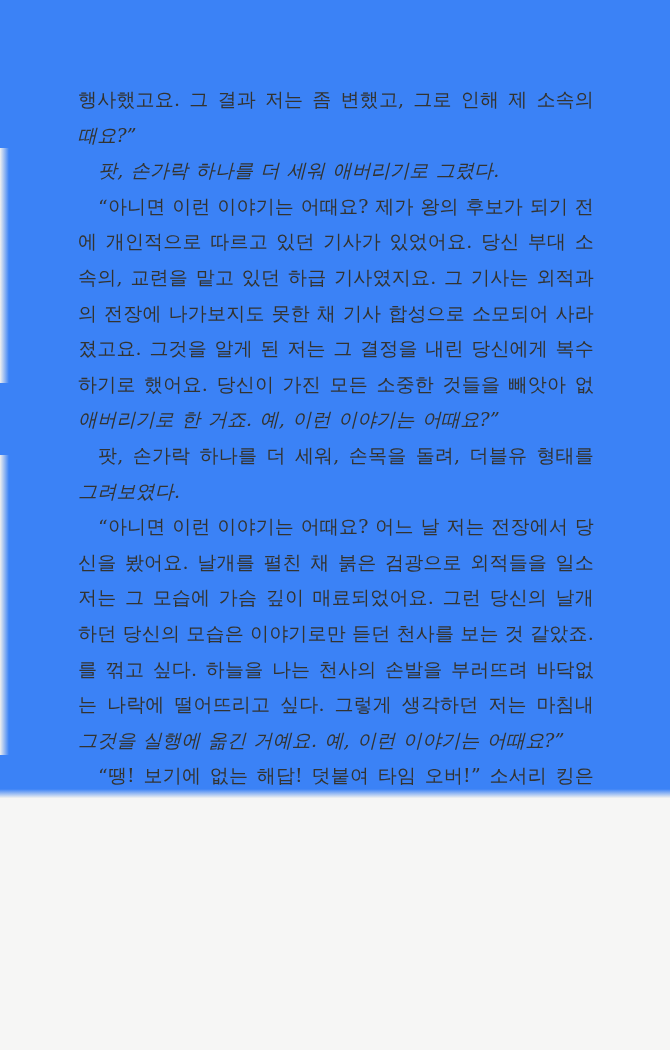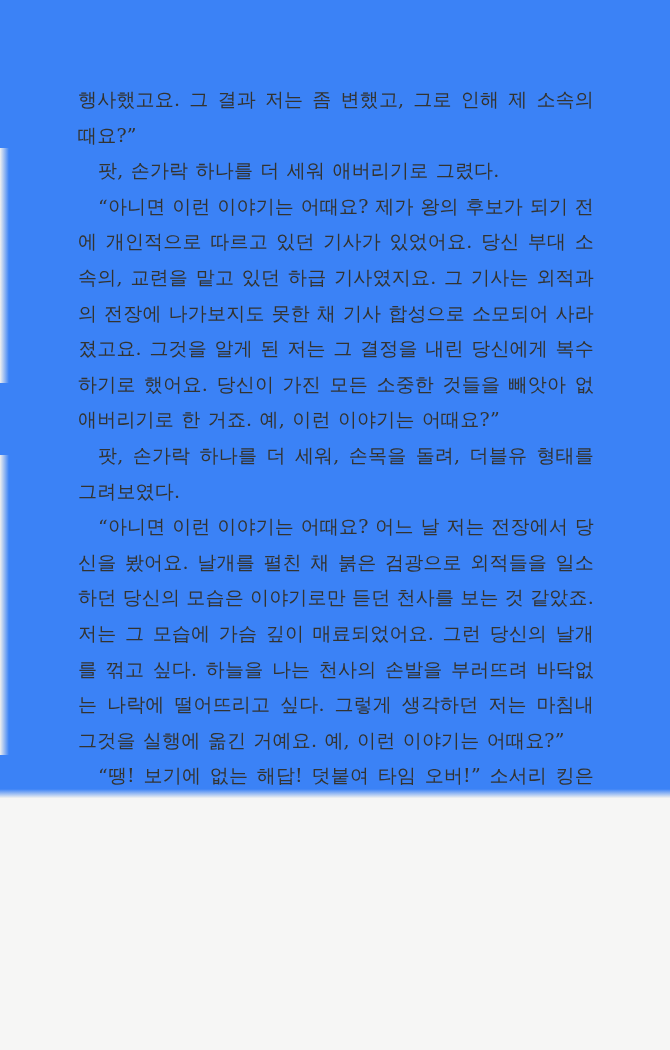--- a/index.html
+++ b/index.html
@@ -45,20 +45,21 @@
   .line {
     height: 35.6px;
     overflow: hidden;
     text-align: justify;
     text-align-last: justify;
     word-break: keep-all;
   }
   .line.end {
     text-align-last: left;
     word-spacing: 1px;
+    font-style: italic;
   }
   .line.indent {
     text-indent: 20px;
   }
   .page-number {
     position: absolute;
     left: 572px;
     top: 971px;
     width: 28px;
     text-align: center;
@@ -84,22 +85,22 @@
       <div class="line">에 개인적으로 따르고 있던 기사가 있었어요. 당신 부대 소</div>
       <div class="line">속의, 교련을 맡고 있던 하급 기사였지요. 그 기사는 외적과</div>
       <div class="line">의 전장에 나가보지도 못한 채 기사 합성으로 소모되어 사라</div>
       <div class="line">졌고요. 그것을 알게 된 저는 그 결정을 내린 당신에게 복수</div>
       <div class="line">하기로 했어요. 당신이 가진 모든 소중한 것들을 빼앗아 없</div>
       <div class="line end">애버리기로 한 거죠. 예, 이런 이야기는 어때요?”</div>
       <div class="line indent">팟, 손가락 하나를 더 세워, 손목을 돌려, 더블유 형태를</div>
       <div class="line end">그려보였다.</div>
       <div class="line indent">“아니면 이런 이야기는 어때요? 어느 날 저는 전장에서 당</div>
       <div class="line">신을 봤어요. 날개를 펼친 채 붉은 검광으로 외적들을 일소</div>
+      <div class="line">저는 그 모습에 가슴 깊이 매료되었어요. 그런 당신의 날개</div>
       <div class="line">하던 당신의 모습은 이야기로만 듣던 천사를 보는 것 같았죠.</div>
-      <div class="line">저는 그 모습에 가슴 깊이 매료되었어요. 그런 당신의 날개</div>
       <div class="line">를 꺾고 싶다. 하늘을 나는 천사의 손발을 부러뜨려 바닥없</div>
       <div class="line">는 나락에 떨어뜨리고 싶다. 그렇게 생각하던 저는 마침내</div>
       <div class="line end">그것을 실행에 옮긴 거예요. 예, 이런 이야기는 어때요?”</div>
       <div class="line indent">“땡! 보기에 없는 해답! 덧붙여 타임 오버!” 소서리 킹은</div>
       <div class="line end">배를 감싼 채 웃었다. “시간이에요!”</div>
     </div>
 
   <div class="page-number">73</div>
 </div>
 

